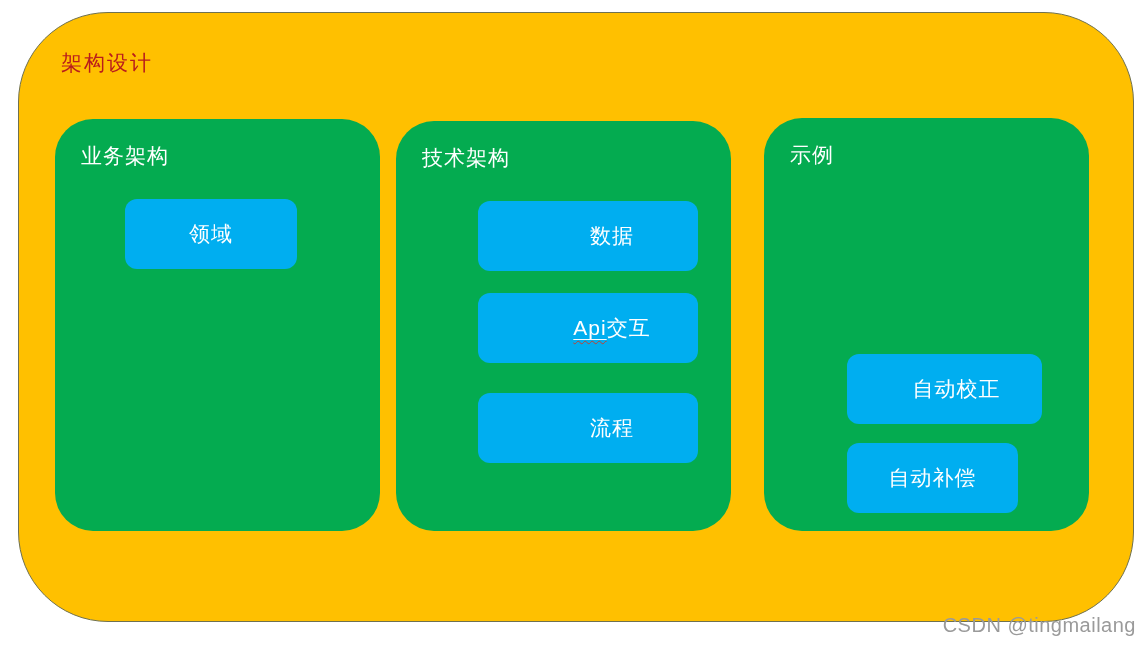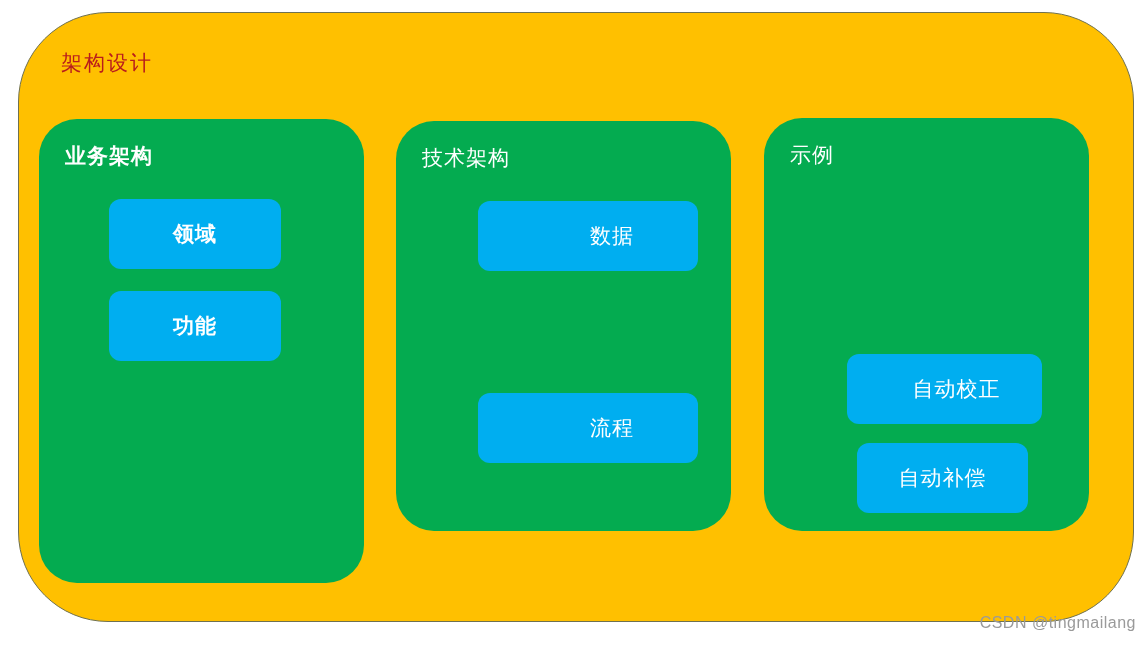--- a/index.html
+++ b/index.html
@@ -34,21 +34,21 @@
     font-size: 21px;
     letter-spacing: 2px;
     font-weight: 400;
   }
   
   .panel {
     position: absolute;
     background: #04AB50;
     border-radius: 38px;
   }
-  .panel-business  { left: 20px;  top: 106px; width: 325px; height: 464px; font-weight: bold; }
+  .panel-business  { left: 36px;  top: 106px; width: 325px; height: 412px; }
   .panel-technical { left: 377px; top: 108px; width: 335px; height: 410px; }
   .panel-examples  { left: 745px; top: 105px; width: 325px; height: 413px; text-align: center; }
   .panel-label {
     position: absolute;
     left: 26px; top: 23px;
     color: #ffffff;
     font-size: 21px;
     letter-spacing: 1px;
   }
   
@@ -67,59 +67,62 @@
   }
   .panel-business  .box { left: 70px; }
   .panel-technical .box { left: 82px; padding-left: 48px; }
   .panel-examples  .box { left: 83px; width: 171px; }
   .b-row1 { top: 80px; }
   .b-row2 { top: 172px; }
   .b-row3 { top: 272px; }
   .e-row1 { top: 44px; }
   .e-row2 { top: 135px; }
   .e-row3 { top: 236px; padding-left: 24px; }
-  .e-row4 { top: 325px; margin-left: 10px; }
+  .e-row4 { top: 325px; }
   
   .u-white {
     text-decoration: underline solid rgba(255,255,255,0.95);
     text-decoration-thickness: 1px;
     text-underline-offset: 4px;
   }
   .u-wavy {
     text-decoration: underline wavy #C4402F;
     text-decoration-thickness: 1px;
     text-underline-offset: 5px;
   }
   
   .watermark {
     position: absolute;
     right: 7px; top: 614px;
-    font-size: 16px;
+    font-size: 20px;
     color: #9A9A9A;
     letter-spacing: 0.5px;
     z-index: 5;
   }
 </style>
 </head>
 <body>
 
 <div class="stage">
 
   <div class="canvas">
     <div class="slide-title">架构设计</div>
 
     <div class="panel panel-business">
       <div class="panel-label">业务架构</div>
       <div class="box b-row1">领域</div>
-      <div class="box b-row2">功能</div>
     </div>
 
     <div class="panel panel-technical">
       <div class="panel-label">技术架构</div>
       <div class="box b-row1">数据</div>
+      <div class="box b-row2">
+          <span class="u-white"><span class="u-wavy">Api</span></span>
+          <span>交互</span>
+        </div>
       <div class="box b-row3">流程</div>
     </div>
 
     <div class="panel panel-examples">
       <div class="panel-label">示例</div>
       <div class="box e-row3">自动校正</div>
       <div class="box e-row4">自动补偿</div>
     </div>
   </div>
 

